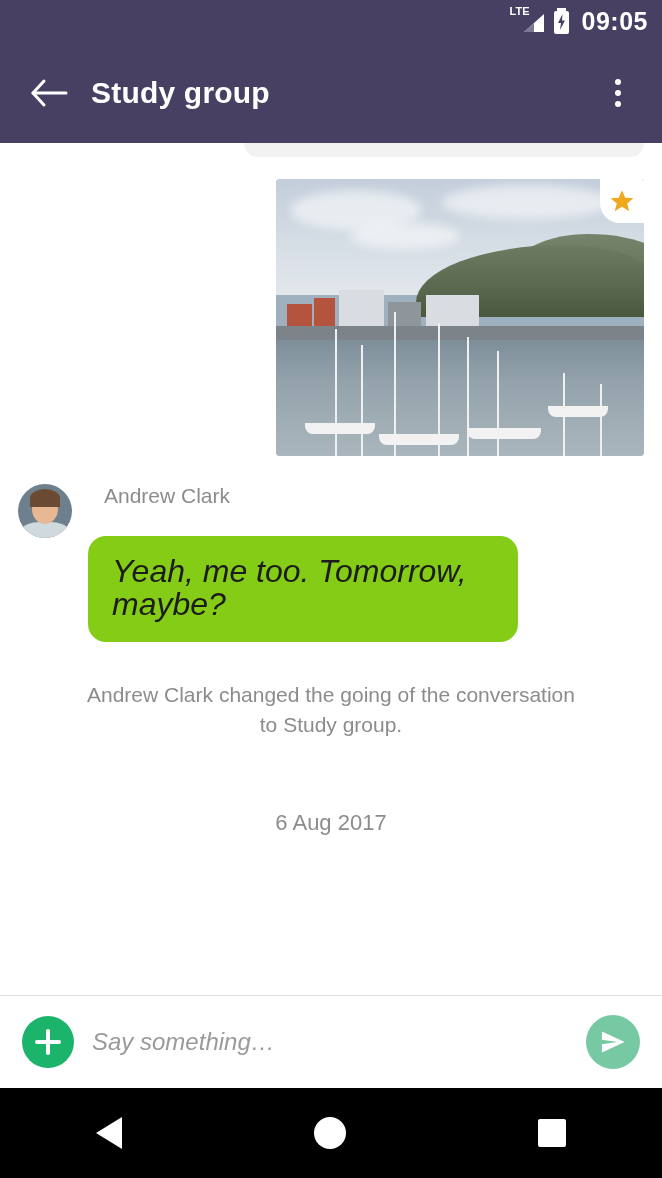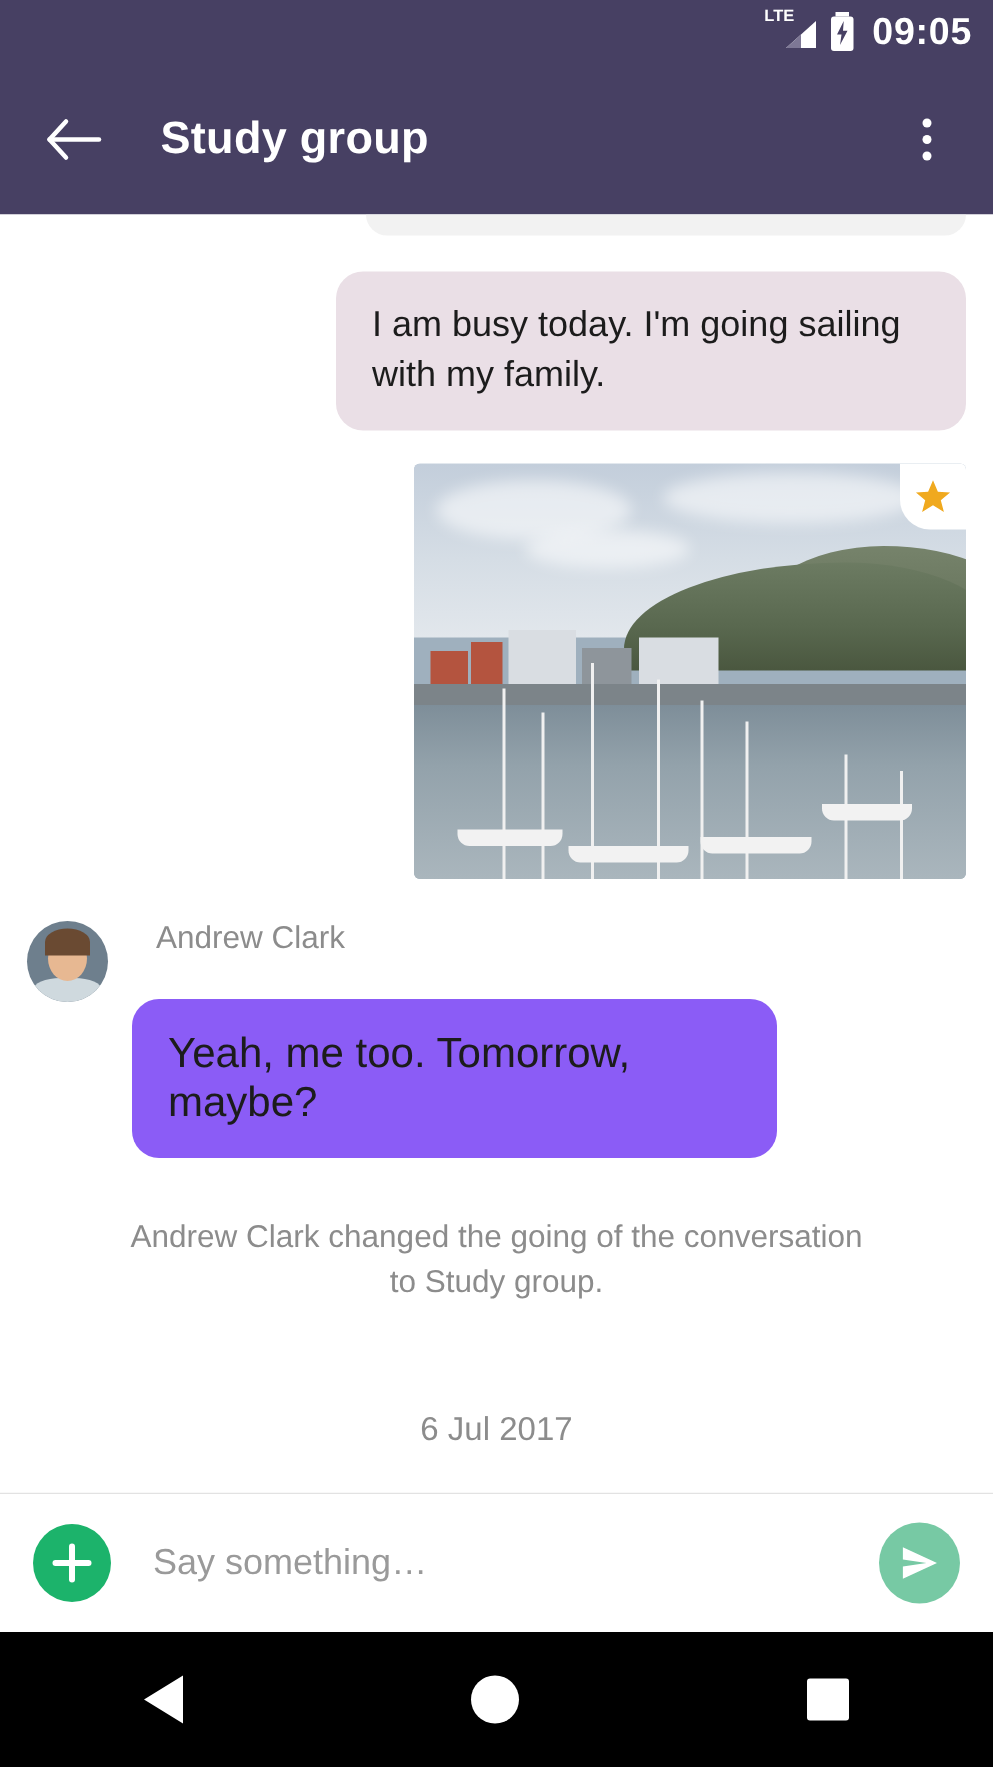--- a/index.html
+++ b/index.html
@@ -105,21 +105,21 @@
     height: 46px;
     display: flex;
     align-items: center;
     justify-content: center;
     cursor: pointer;
   }
   .title {
     color: #ffffff;
     font-size: 30px;
     font-weight: bold;
-    margin-left: 35px;
+    margin-left: 19px;
     letter-spacing: 0.2px;
     white-space: nowrap;
   }
   .spacer { flex: 1 1 auto; }
   .overflow-menu {
     width: 44px;
     height: 48px;
     display: flex;
     flex-direction: column;
     align-items: center;
@@ -294,29 +294,30 @@
     display: flex;
     flex-direction: column;
     margin-left: 16px;
   }
   .sender {
     font-size: 21px;
     color: #8c8c8c;
     margin: 4px 0 16px 16px;
   }
   .bubble-in {
-    background: #8b5cf6;
+    background: #84cc16;
     color: #1c1c1c;
     border-radius: 18px;
     padding: 19px 24px 21px 24px;
-    font-size: 28px;
+    font-size: 32px;
     line-height: 33px;
     margin-top: 12px;
     max-width: 430px;
     box-sizing: border-box;
+    font-style: italic;
   }
 
   .system-note {
     text-align: center;
     color: #8c8c8c;
     font-size: 21px;
     line-height: 30px;
     margin: 38px 60px 0 60px;
   }
   .date-sep {
@@ -372,23 +373,24 @@
     align-items: center;
     justify-content: center;
     flex: 0 0 auto;
   }
   .msg-input {
     flex: 1 1 auto;
     border: none;
     outline: none;
     font-size: 24px;
     color: #1c1c1c;
-    margin-left: 26px;
+    margin-left: 16px;
     background: transparent;
     font-family: "Liberation Sans", sans-serif;
+    font-style: italic;
   }
   .msg-input::placeholder { color: #9a9a9a; }
   .send-btn {
     width: 54px;
     height: 54px;
     border-radius: 50%;
     background: #77c9a4;
     display: flex;
     align-items: center;
     justify-content: center;
@@ -461,23 +463,20 @@
       <i></i>
         <i></i>
         <i></i>
     </div>
   </div>
 
   <div class="conversation">
 
     <div class="bubble-partial"></div>
 
-    <div class="row-right">
-      <div class="bubble-out">I am busy today. I'm going sailing with my family.</div>
-    </div>
 
     <div class="row-right">
       <div class="photo-wrap">
         <div class="photo">
           <div class="sky"></div>
           <div class="cloud" style="left:4%;top:4%;width:130px;height:40px;"></div>
           <div class="cloud" style="left:45%;top:2%;width:170px;height:34px;"></div>
           <div class="cloud" style="left:20%;top:16%;width:110px;height:26px;"></div>
           <div class="hill2"></div>
           <div class="hill"></div>
@@ -518,21 +517,21 @@
         <span class="hair"></span>
       </div>
       <div class="in-col">
         <div class="sender">Andrew Clark</div>
         <div class="bubble-in">Yeah, me too. Tomorrow, maybe?</div>
       </div>
     </div>
 
     <div class="system-note">Andrew Clark changed the going of the conversation to Study group.</div>
 
-    <div class="date-sep">6 Jul 2017</div>
+    <div class="date-sep">6 Aug 2017</div>
   </div>
 
   <div class="composer">
     <div class="plus-wrap">
       <span class="plus-btn"></span>
     </div>
     <input class="msg-input" type="text" placeholder="Say something…" style="">
     <div class="send-btn">
       <svg width="28" height="28" viewBox="0 0 24 24">
         <path d="M2.5 21 L22 12 L2.5 3 L2.5 10 L16 12 L2.5 14 Z" fill="#ffffff"></path>

